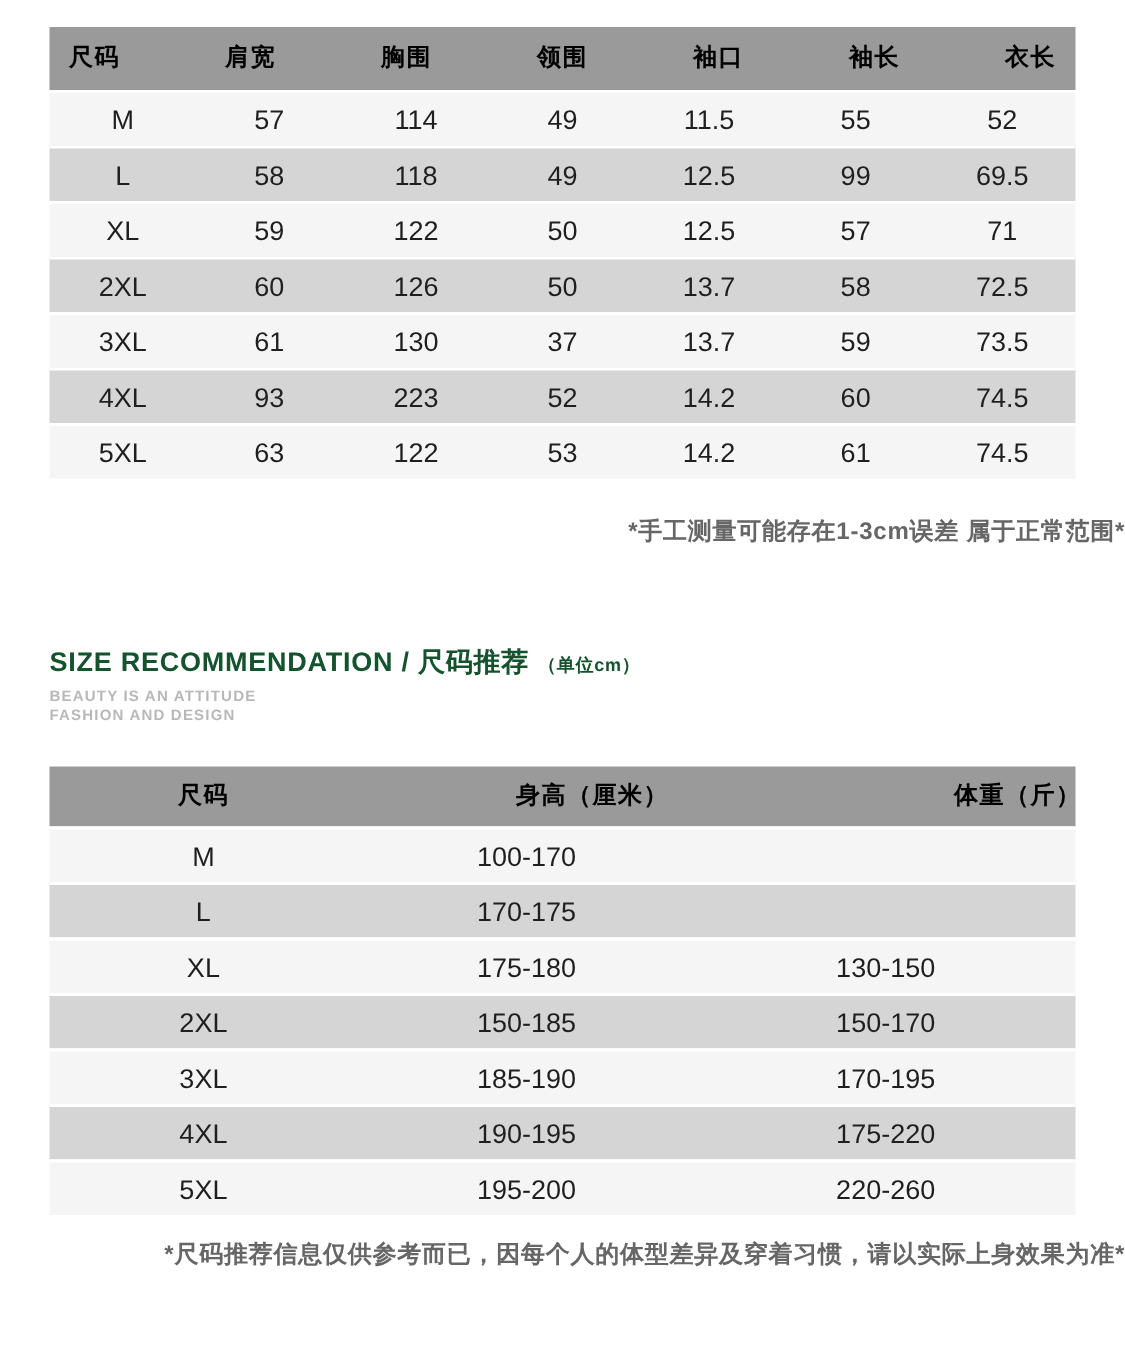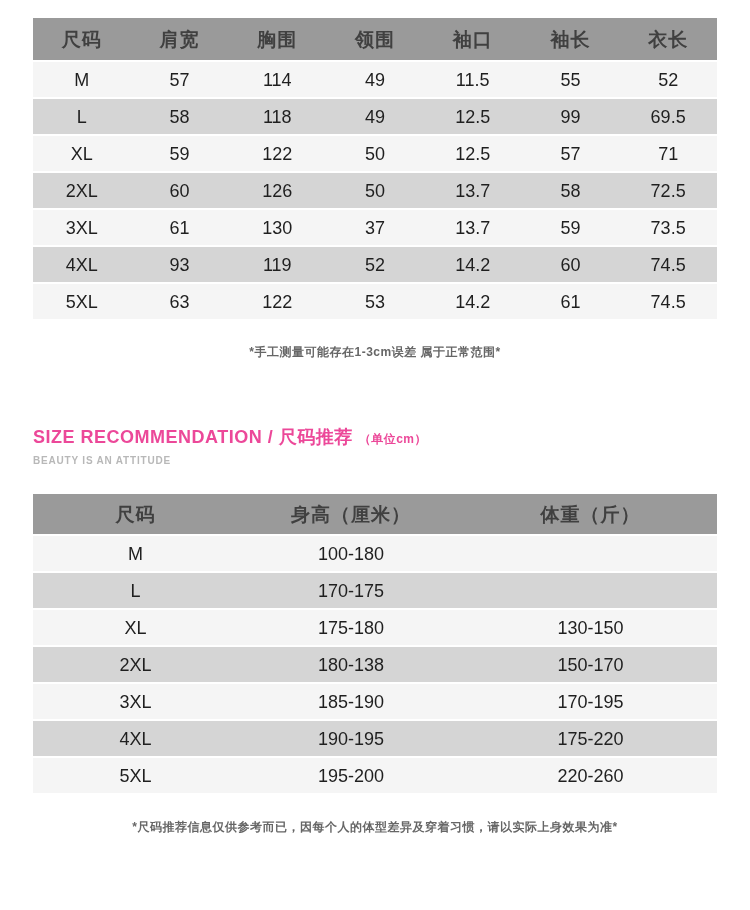--- a/index.html
+++ b/index.html
@@ -17,51 +17,52 @@
   }
   .row {
     display: grid;
     align-items: center;
     text-align: center;
   }
   .t1 { grid-template-columns: repeat(7, 1fr); }
   .t2 { grid-template-columns: 30% 33% 37%; }
   .header-row {
     background: #9a9a9a;
-    color: #404040;
+    color: #000000;
     height: 42px;
-    font-size: 19px;
+    font-size: 16px;
     font-weight: 600;
     letter-spacing: 1px;
+    gap: 44px;
   }
   .t2.header-row { height: 40px; }
   .body-row {
     height: 35px;
     border-top: 2px solid #ffffff;
     color: #1f1f1f;
     font-size: 18px;
     font-weight: 500;
   }
   .body-row.light { background: #f5f5f5; }
   .body-row.gray  { background: #d5d5d5; }
   .cell { line-height: 1; }
   .note {
-    text-align: center;
-    font-size: 12px;
+    text-align: right;
+    font-size: 16px;
     font-weight: 700;
     color: #666666;
     letter-spacing: 0.5px;
   }
   .note-1 { margin-top: 25px; }
-  .note-2 { margin-top: 26px; }
+  .note-2 { margin-top: 16px; }
   .reco-heading { margin: 64px 0 0 33px; }
   .reco-title {
     font-size: 18px;
     font-weight: 800;
-    color: #ec4899;
+    color: #14532d;
     letter-spacing: 0.5px;
   }
   .reco-title .unit {
     font-size: 12px;
     font-weight: 700;
     margin-left: 6px;
   }
   .reco-subtitle {
     margin-top: 5px;
     font-size: 10px;
@@ -127,21 +128,21 @@
         <div class="cell">61</div>
         <div class="cell">130</div>
         <div class="cell">37</div>
         <div class="cell">13.7</div>
         <div class="cell">59</div>
         <div class="cell">73.5</div>
       </div>
       <div class="row t1 body-row gray">
         <div class="cell">4XL</div>
         <div class="cell">93</div>
-        <div class="cell">119</div>
+        <div class="cell">223</div>
         <div class="cell">52</div>
         <div class="cell">14.2</div>
         <div class="cell">60</div>
         <div class="cell">74.5</div>
       </div>
       <div class="row t1 body-row light">
         <div class="cell">5XL</div>
         <div class="cell">63</div>
         <div class="cell">122</div>
         <div class="cell">53</div>
@@ -153,46 +154,47 @@
 </div>
 
 <div class="note note-1">*手工测量可能存在1-3cm误差 属于正常范围*</div>
 
 <div class="reco-heading">
   <div class="reco-title">
     <span>SIZE RECOMMENDATION / 尺码推荐</span><span class="unit">（单位cm）</span>
   </div>
   <div class="reco-subtitle">
     <div>BEAUTY IS AN ATTITUDE</div>
+    <div>FASHION AND DESIGN</div>
   </div>
 </div>
 
 <div class="size-table table-2-wrap">
   <div class="row t2 header-row">
     <div class="cell">尺码</div>
     <div class="cell">身高（厘米）</div>
     <div class="cell">体重（斤）</div>
   </div>
   <div id="t2-body">
       <div class="row t2 body-row light">
         <div class="cell">M</div>
-        <div class="cell">100-180</div>
+        <div class="cell">100-170</div>
       </div>
       <div class="row t2 body-row gray">
         <div class="cell">L</div>
         <div class="cell">170-175</div>
       </div>
       <div class="row t2 body-row light">
         <div class="cell">XL</div>
         <div class="cell">175-180</div>
         <div class="cell">130-150</div>
       </div>
       <div class="row t2 body-row gray">
         <div class="cell">2XL</div>
-        <div class="cell">180-138</div>
+        <div class="cell">150-185</div>
         <div class="cell">150-170</div>
       </div>
       <div class="row t2 body-row light">
         <div class="cell">3XL</div>
         <div class="cell">185-190</div>
         <div class="cell">170-195</div>
       </div>
       <div class="row t2 body-row gray">
         <div class="cell">4XL</div>
         <div class="cell">190-195</div>

